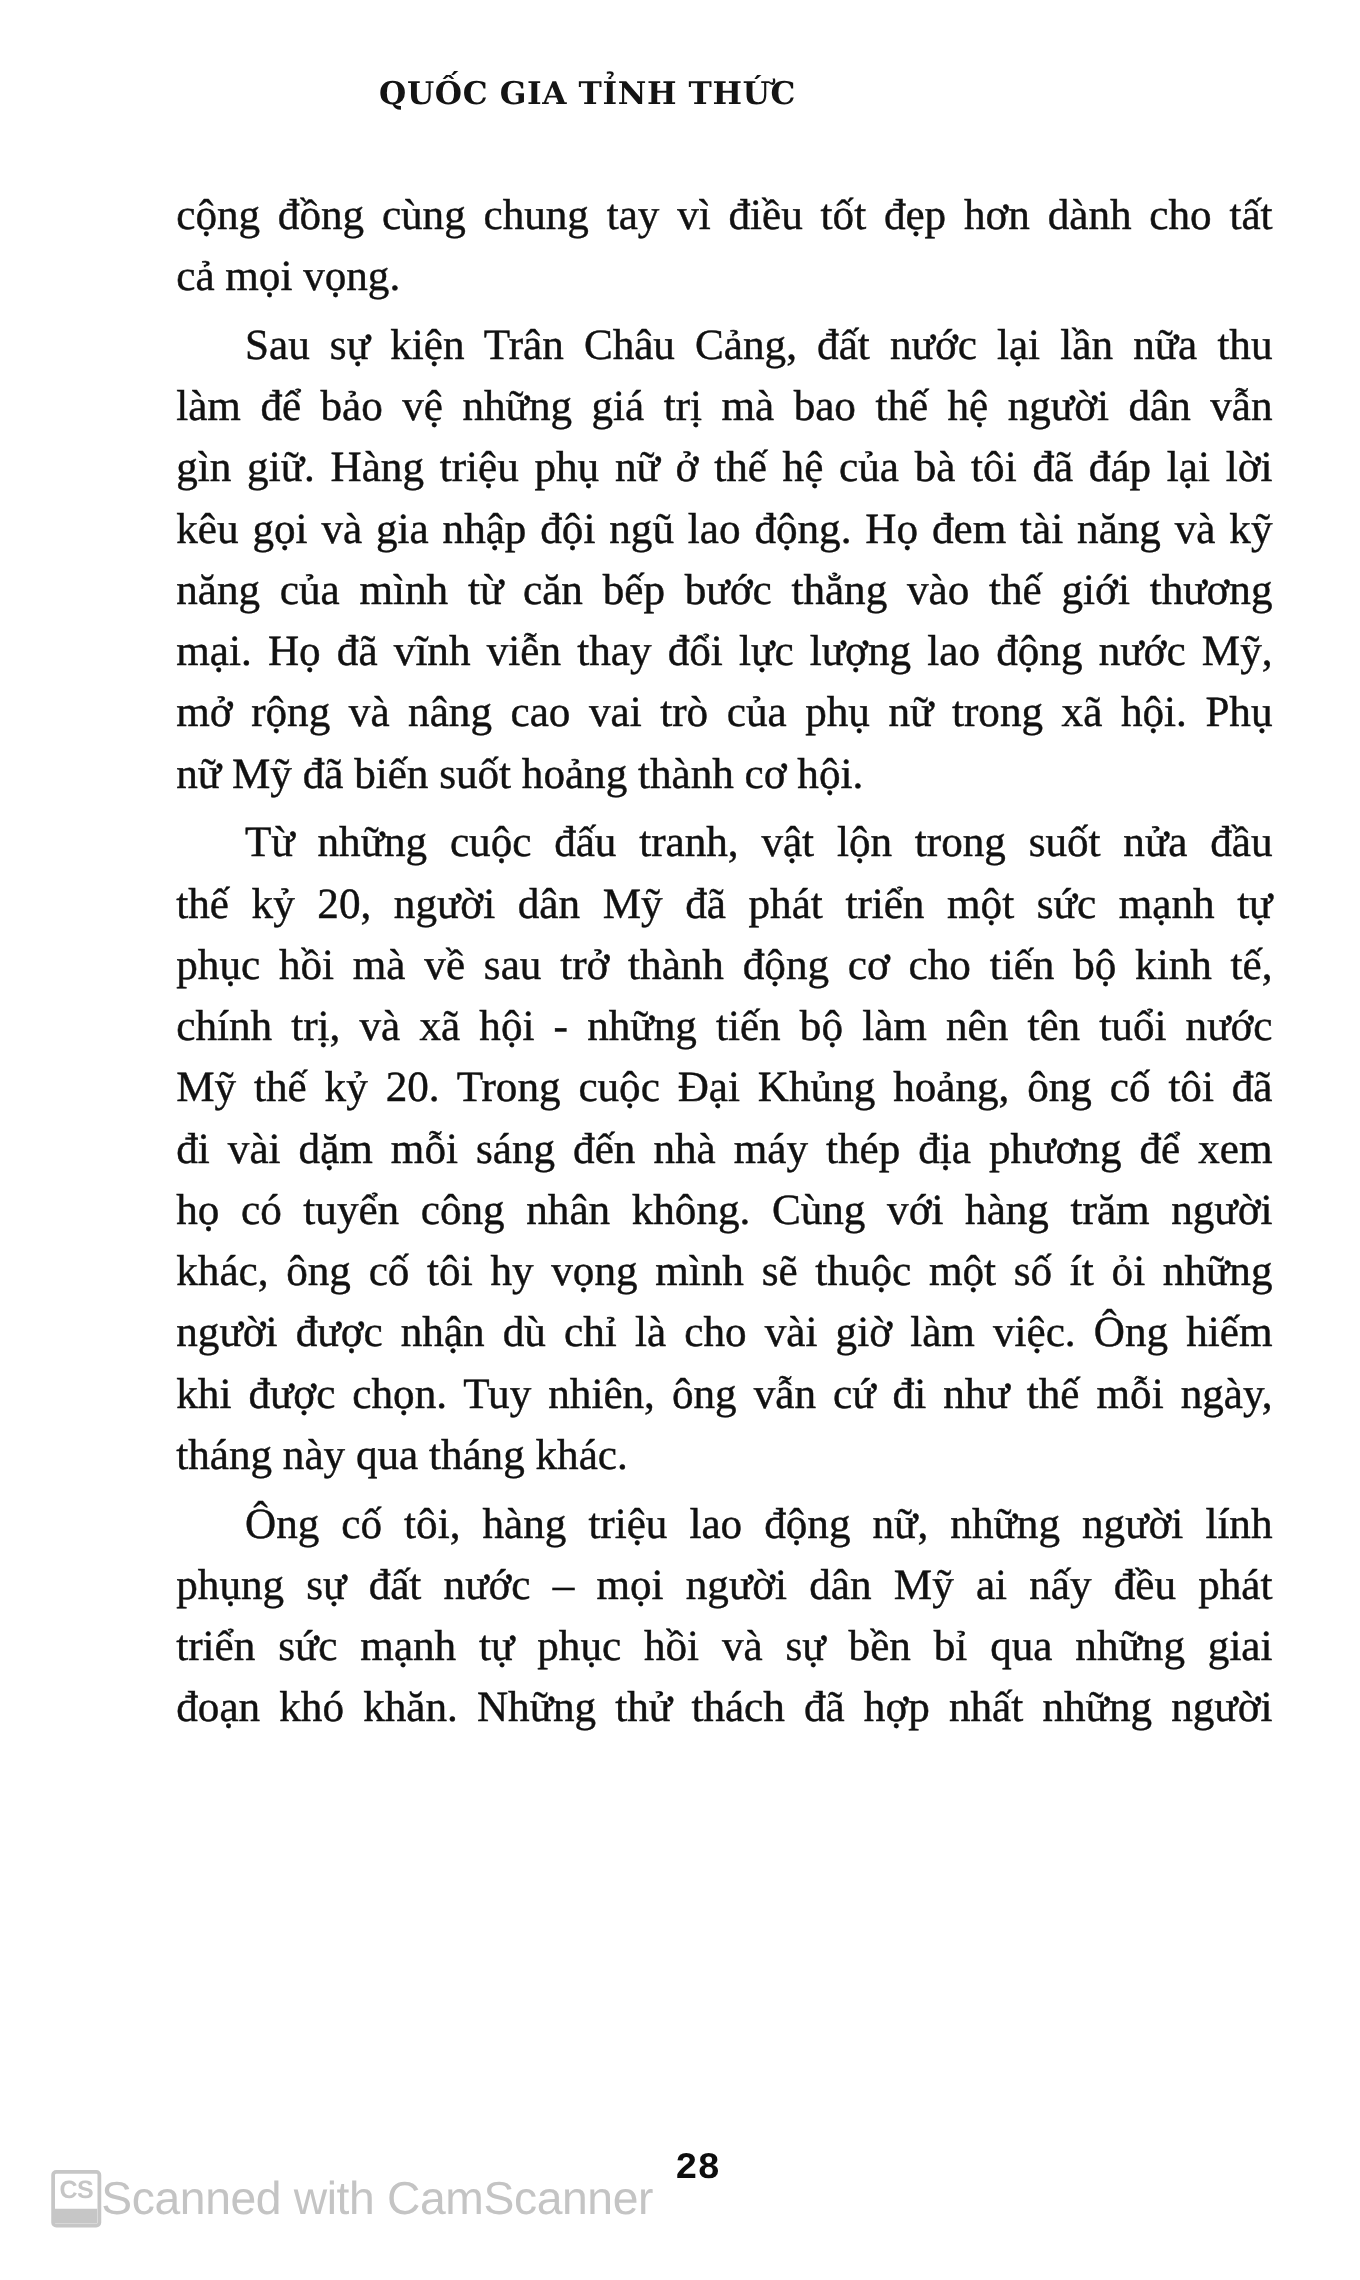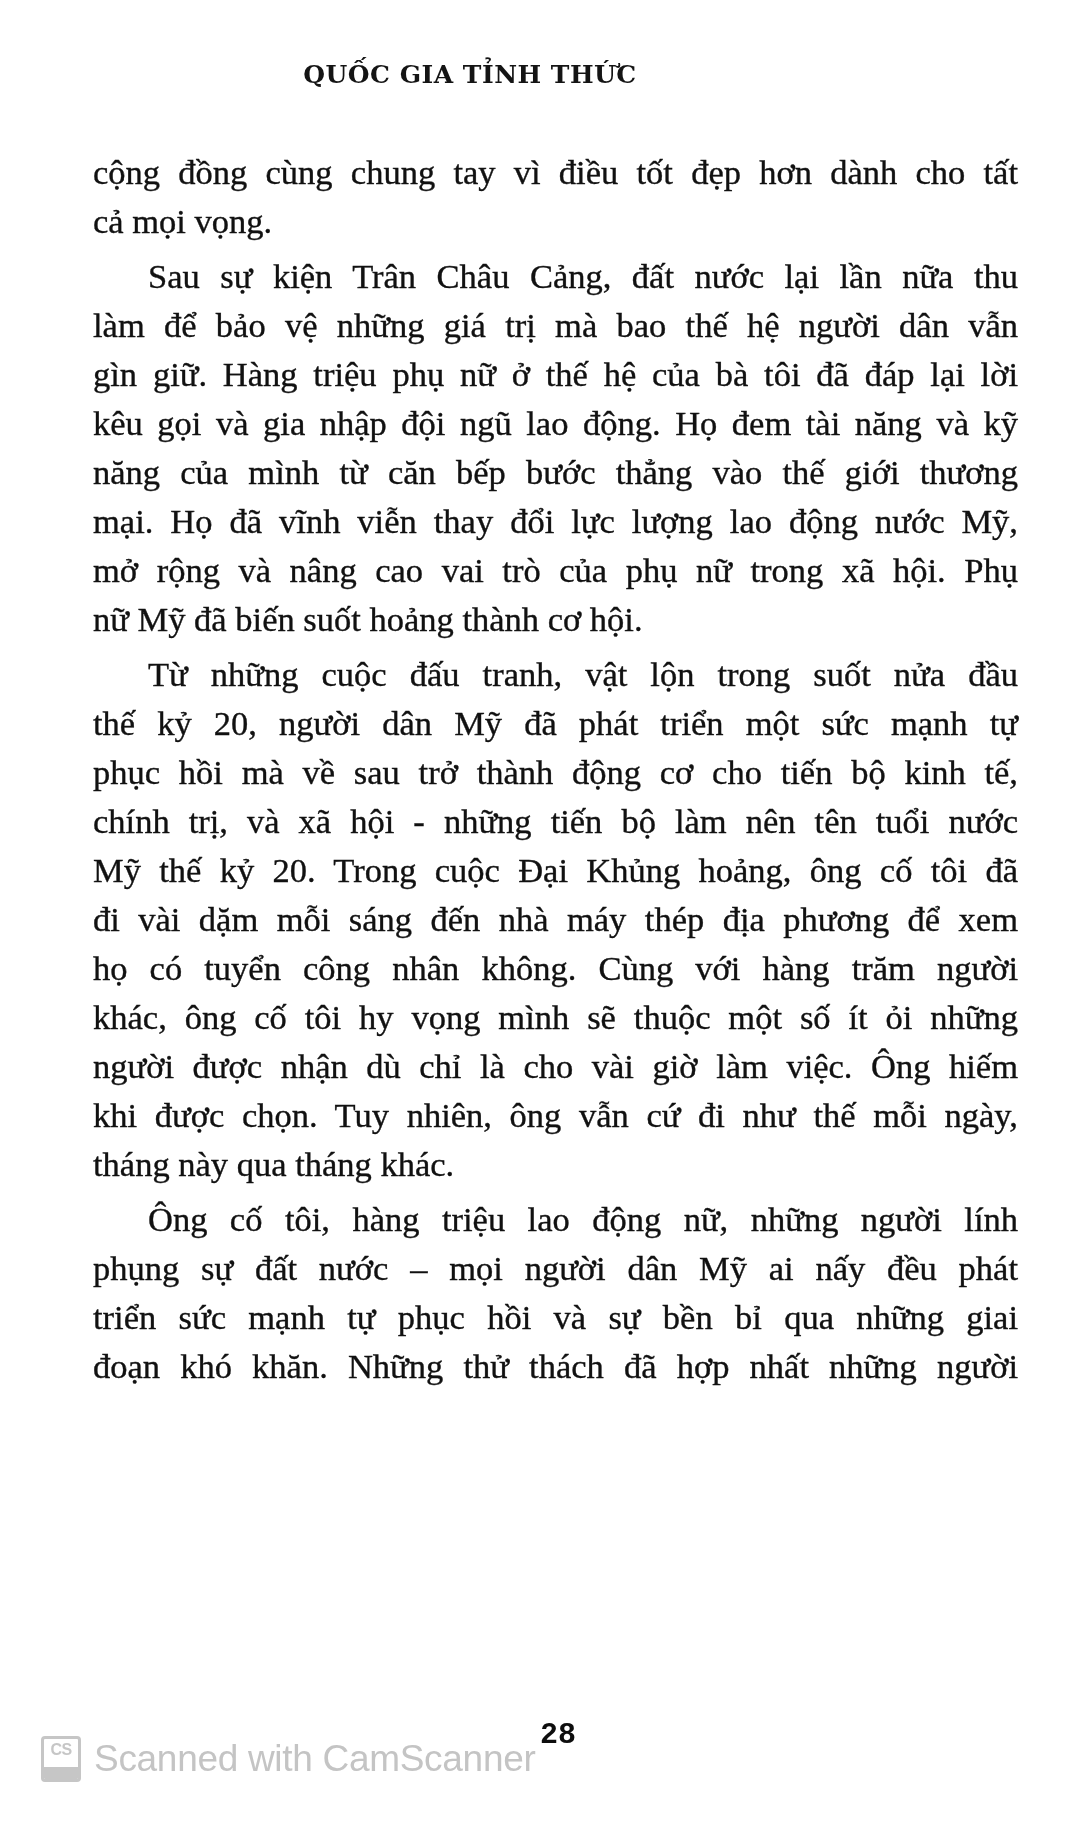--- a/index.html
+++ b/index.html
@@ -39,20 +39,21 @@
       -webkit-text-stroke: 0.35px #111111;
     }
     .body-text p {
       margin: 0 0 6px 0;
     }
     .line {
       display: block;
       text-align: justify;
       text-align-last: justify;
       white-space: nowrap;
+      margin-left: 48px;
     }
     .line.last {
       text-align-last: left;
     }
     .page-number {
       position: absolute;
       top: 1718px;
       left: 540px;
       font-family: Liberation Mono, monospace;
       font-size: 30px;
@@ -78,35 +79,35 @@
       background: #ffffff;
       overflow: hidden;
     }
     .cs-logo-text {
       position: absolute;
       top: 2px;
       left: 0;
       width: 100%;
       text-align: center;
       font-family: "Liberation Sans", sans-serif;
-      font-size: 16px;
+      font-size: 20px;
       font-weight: bold;
       color: #c6c6c6;
       letter-spacing: -0.5px;
     }
     .cs-logo-bar {
       position: absolute;
       bottom: 0;
       left: 0;
       width: 100%;
       height: 12px;
       background: #c6c6c6;
     }
     .watermark-text {
-      margin-left: 13px;
+      margin-left: 0;
       font-family: "Liberation Sans", sans-serif;
       font-size: 37px;
       color: #c4c4c4;
       letter-spacing: -0.3px;
     }
   </style>
 </head>
 <body>
 
 <div class="running-header">QUỐC GIA TỈNH THỨC</div>

